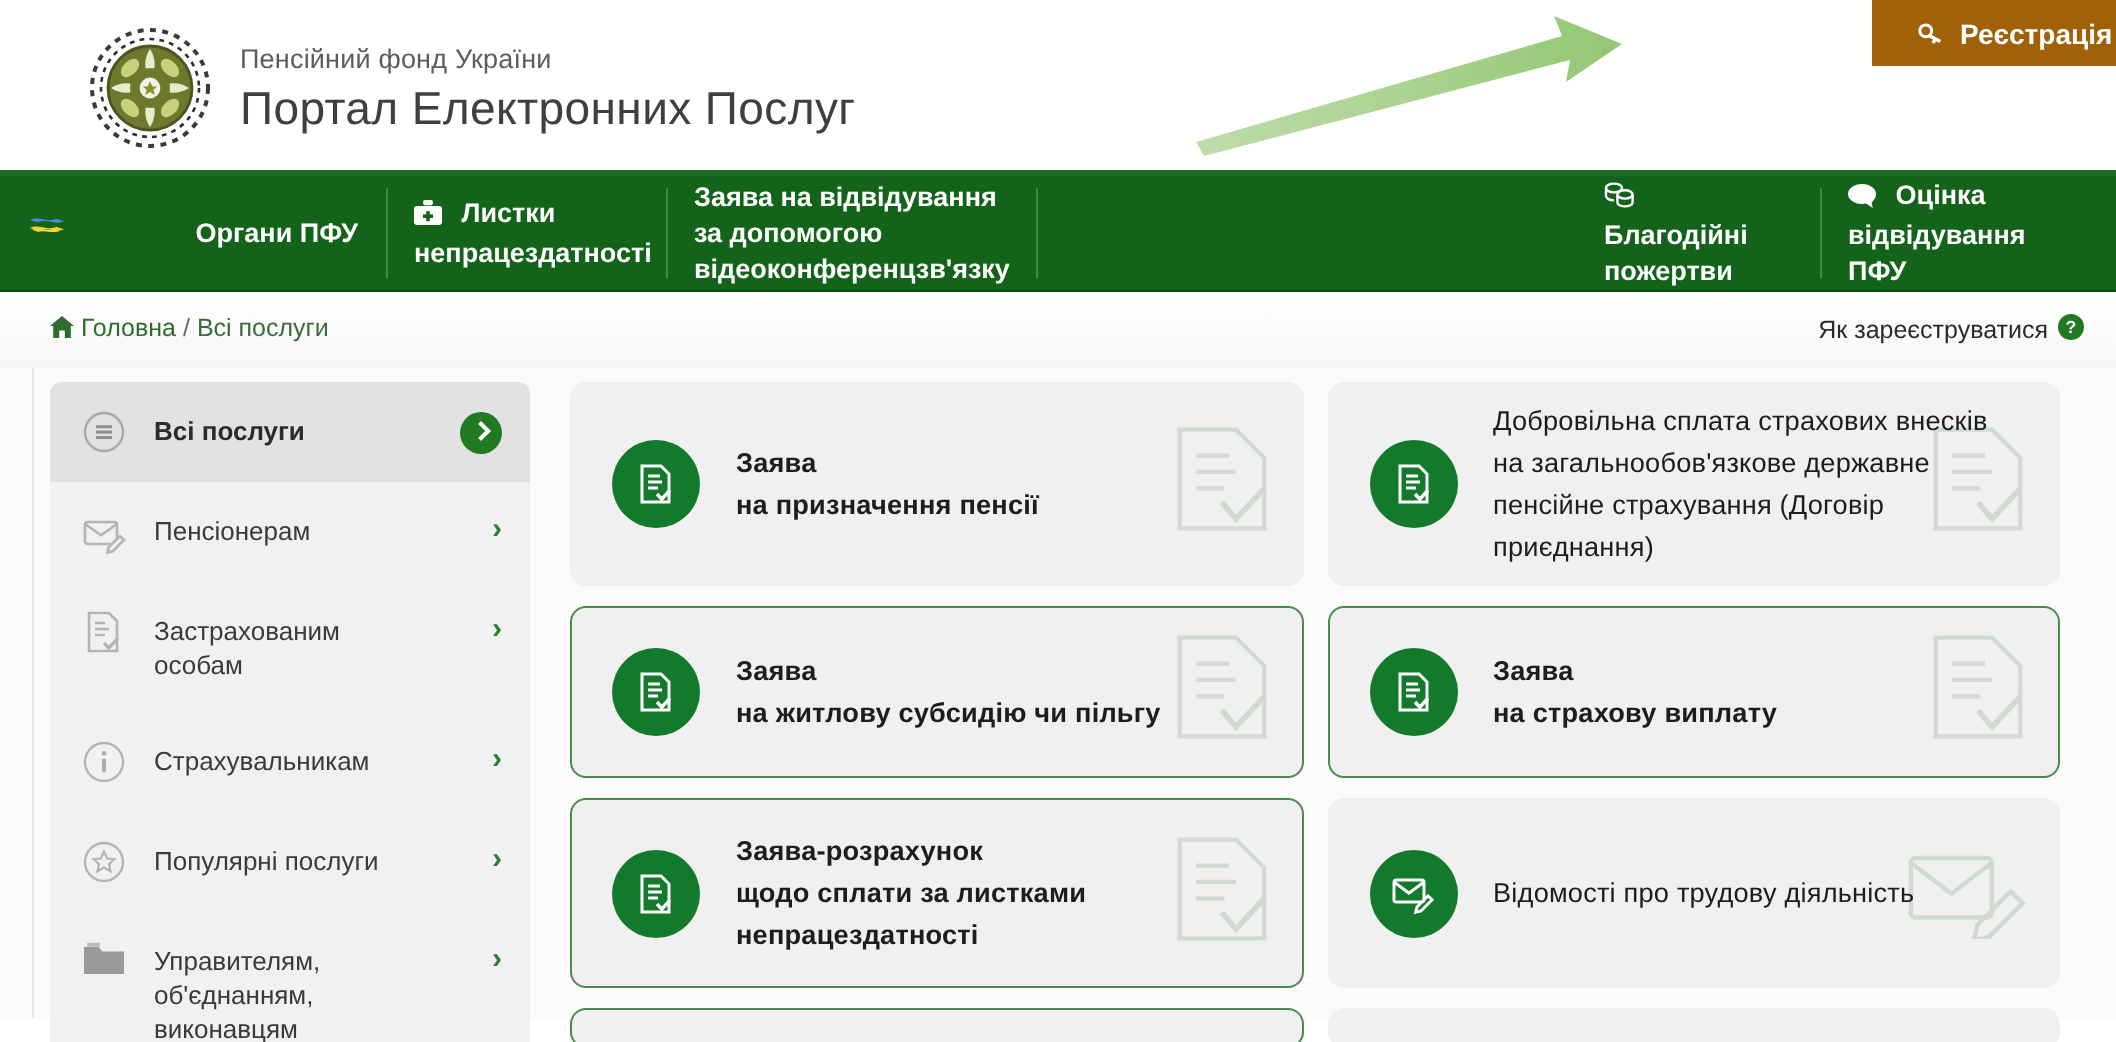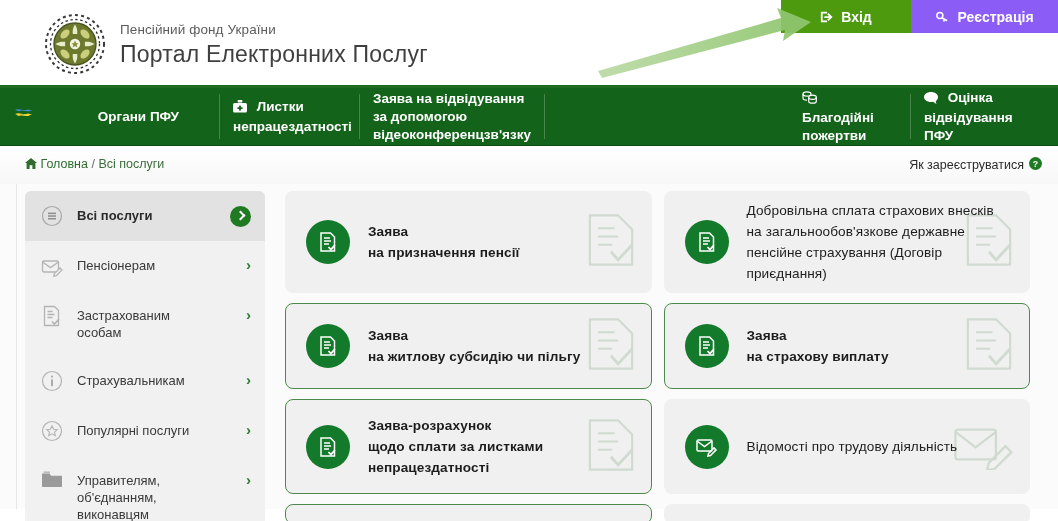--- a/index.html
+++ b/index.html
@@ -38,21 +38,21 @@
     position: absolute; right: 0; top: 0;
     display: flex; height: 33px;
   }
   .btn-auth {
     display:flex; align-items:center; justify-content:center; gap:7px;
     color:#fff; font-size: 14px; font-weight: bold;
     padding: 0 22px; height: 33px; box-sizing:border-box;
     cursor: pointer; white-space: nowrap;
   }
   .btn-login { background: #4d9a0f; width: 130px; }
-  .btn-register { background: #8b5cf6; width: 147px; }
+  .btn-register { background: #a16207; width: 122px; justify-content: space-between; }
   .btn-auth svg { display:block; }
 
   
   .arrow-annotation {
     position: absolute;
     left: 595px; top: 5px;
     width: 240px; height: 75px;
     pointer-events: none;
   }
 
@@ -81,21 +81,21 @@
   }
   .nav-item .nav-label { display:block; }
   .nav-icon { display:inline-block; vertical-align:-2px; margin-right:6px; }
   .nav-spacer { flex: 1 1 auto; position: relative; }
   .nav-spacer::before {
     content:""; position:absolute; left:0; top:6px; bottom:6px;
     width:1px; background: rgba(255,255,255,.22);
   }
   .nav-i0 { width: 193px; justify-content:space-between; }
   .nav-i1 { width: 158px; }
-  .nav-i2 { width: 140px; margin-left: 26px; }
+  .nav-i2 { width: 140px; }
   .nav-i3 { width: 185px; font-weight: bold; }
   .nav-i4 { width: 122px; align-items: center; }
   .nav-i5 { width: 148px; }
 
   
   .crumbstrip {
     position: relative;
     height: 38px;
     background: linear-gradient(to bottom, #ffffff 0%, #f7f7f7 100%);
   }
@@ -228,29 +228,20 @@
           <path d="M31 27.6l1.2 2.6h2.4l-1.9 1.7.7 2.6-2.4-1.5-2.4 1.5.7-2.6-1.9-1.7h2.4z" fill="#8a912f"></path>
         </svg>
       </span>
       <span class="brand-text">
         <span class="brand-sub">Пенсійний фонд України</span>
         <span class="brand-title">Портал Електронних Послуг</span>
       </span>
     </div>
 
     <div class="auth-buttons">
-      <div class="btn-auth btn-login">
-        <span>
-          <svg width="14" height="14" viewBox="0 0 16 16" fill="#fff">
-            <path d="M1 2h7v2H3v8h5v2H1z"></path>
-            <path d="M9.6 3.4L8.2 4.8 10.4 7H5v2h5.4l-2.2 2.2 1.4 1.4L14.4 8z"></path>
-          </svg>
-        </span>
-        <span>Вхід</span>
-      </div>
       <div class="btn-auth btn-register">
         <span>
           <svg width="15" height="14" viewBox="0 0 16 16" fill="#fff">
             <circle cx="5" cy="6.2" r="3.4" fill="none" stroke="#fff" stroke-width="1.7"></circle>
             <path d="M7.6 8.1l6.2 3.3-1 1.7-1.9-1-1 1.5-1.6-.9.9-1.5-2.6-1.4z"></path>
           </svg>
         </span>
         <span>Реєстрація</span>
       </div>
     </div>

